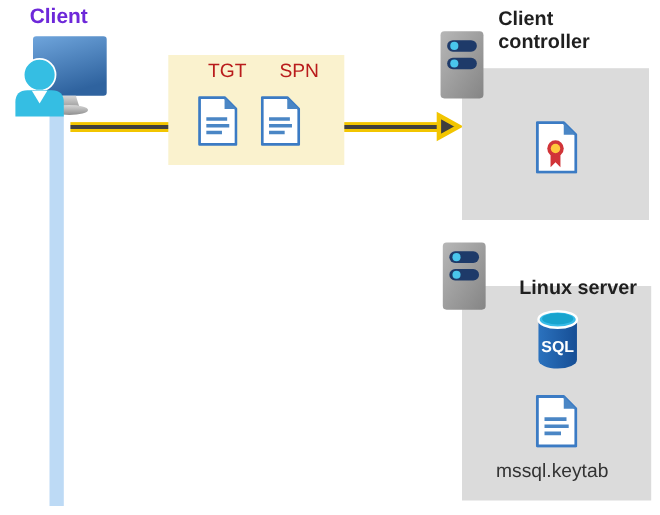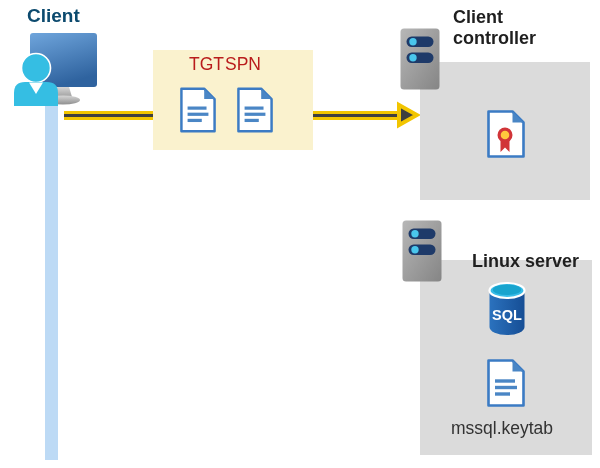--- a/index.html
+++ b/index.html
@@ -8,27 +8,27 @@
     font-family:"Liberation Sans", sans-serif; overflow:hidden;
   }
   .vline { position:absolute; left:45px; top:99px; width:13px; height:361px; background:#BDDAF5; z-index:1; }
   .arrow-shaft {
     position:absolute; left:64px; top:111px; width:336px; height:9px; z-index:2;
     background:linear-gradient(to bottom,#F2C500 0,#F2C500 3px,#3F3F3F 3px,#3F3F3F 6px,#F2C500 6px,#F2C500 9px);
   }
   .arrow-head { position:absolute; left:396px; top:101px; width:24px; height:28px; z-index:4; }
   .arrow-head polygon { fill:#3F3F3F; stroke:#F2C500; stroke-width:4; stroke-linejoin:miter; }
 
-  .client-label { position:absolute; left:27px; top:5px; font-size:19px; font-weight:bold; color:#0c4a6e; z-index:4; }
+  .client-label { position:absolute; left:27px; top:5px; font-size:19px; font-weight:bold; color:#6d28d9; z-index:4; }
   .client-icon { position:absolute; left:12px; top:30px; width:92px; height:78px; z-index:3; }
 
   .ticket-box { position:absolute; left:153px; top:50px; width:160px; height:100px; background:#FAF2CE; z-index:3; }
   .ticket-label { position:absolute; top:54px; font-size:17.5px; color:#b91c1c; z-index:4; }
   .tgt-label { left:189px; }
-  .spn-label { left:225px; }
+  .spn-label { left:254px; }
   .doc { position:absolute; width:36px; height:46px; z-index:4; }
   .tgt-doc { left:180px; top:87px; }
   .spn-doc { left:237px; top:87px; }
 
   .panel { position:absolute; background:#DBDBDB; z-index:1; }
   .dc-panel { left:420px; top:62px; width:170px; height:138px; }
   .linux-panel { left:420px; top:260px; width:172px; height:195px; }
 
   .server { position:absolute; width:40px; height:62px; z-index:2; }
   .dc-server { left:400px; top:28px; }

